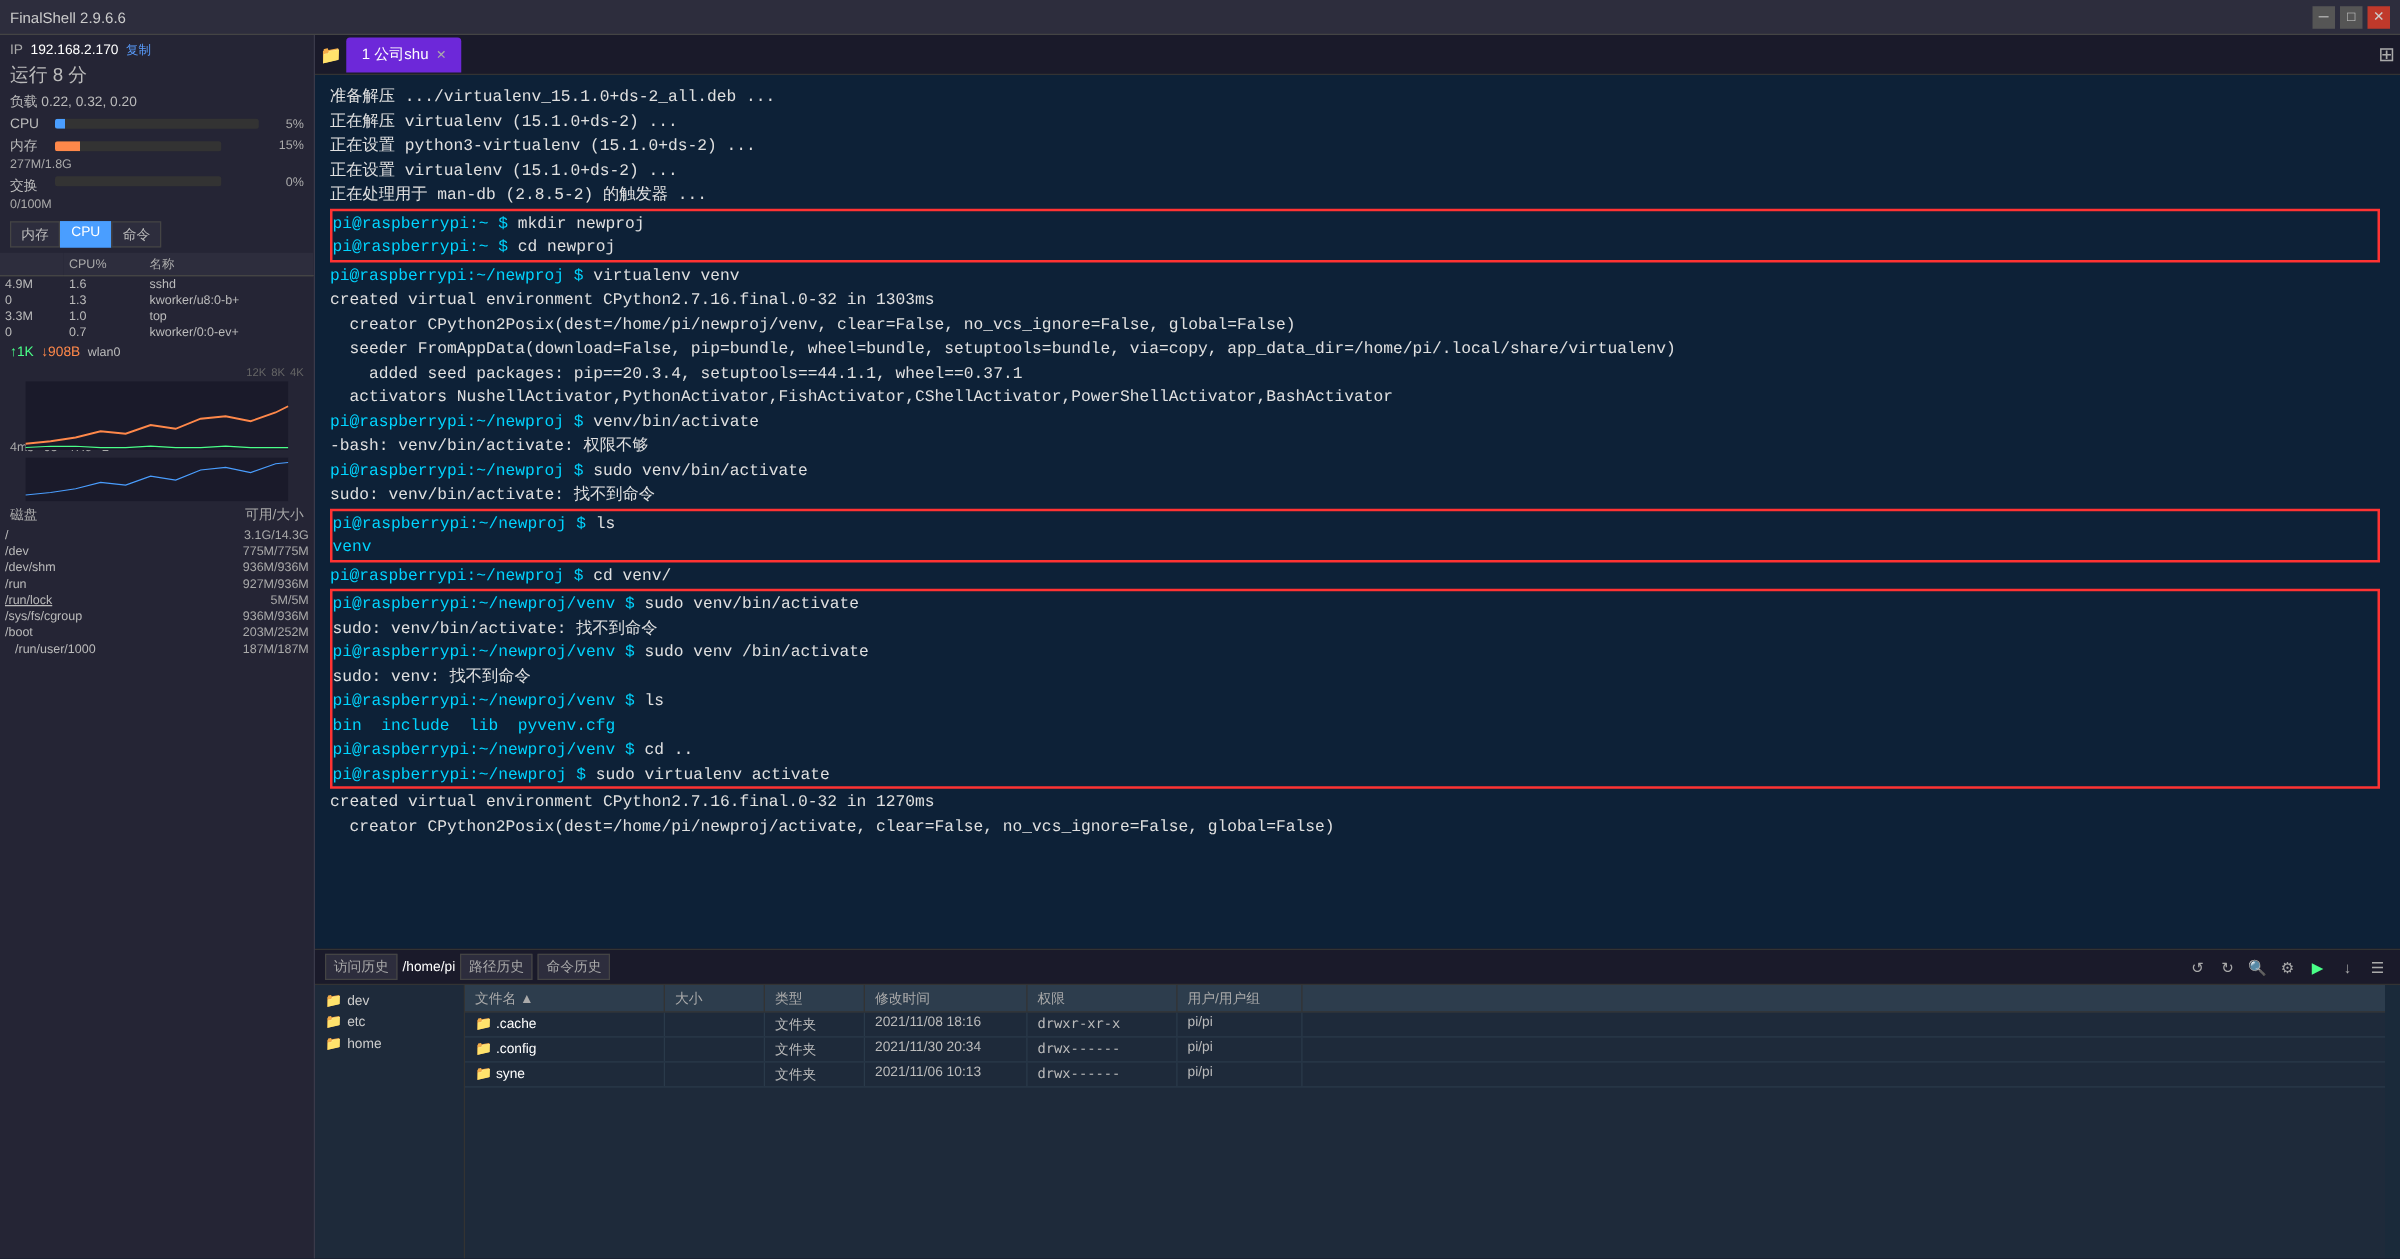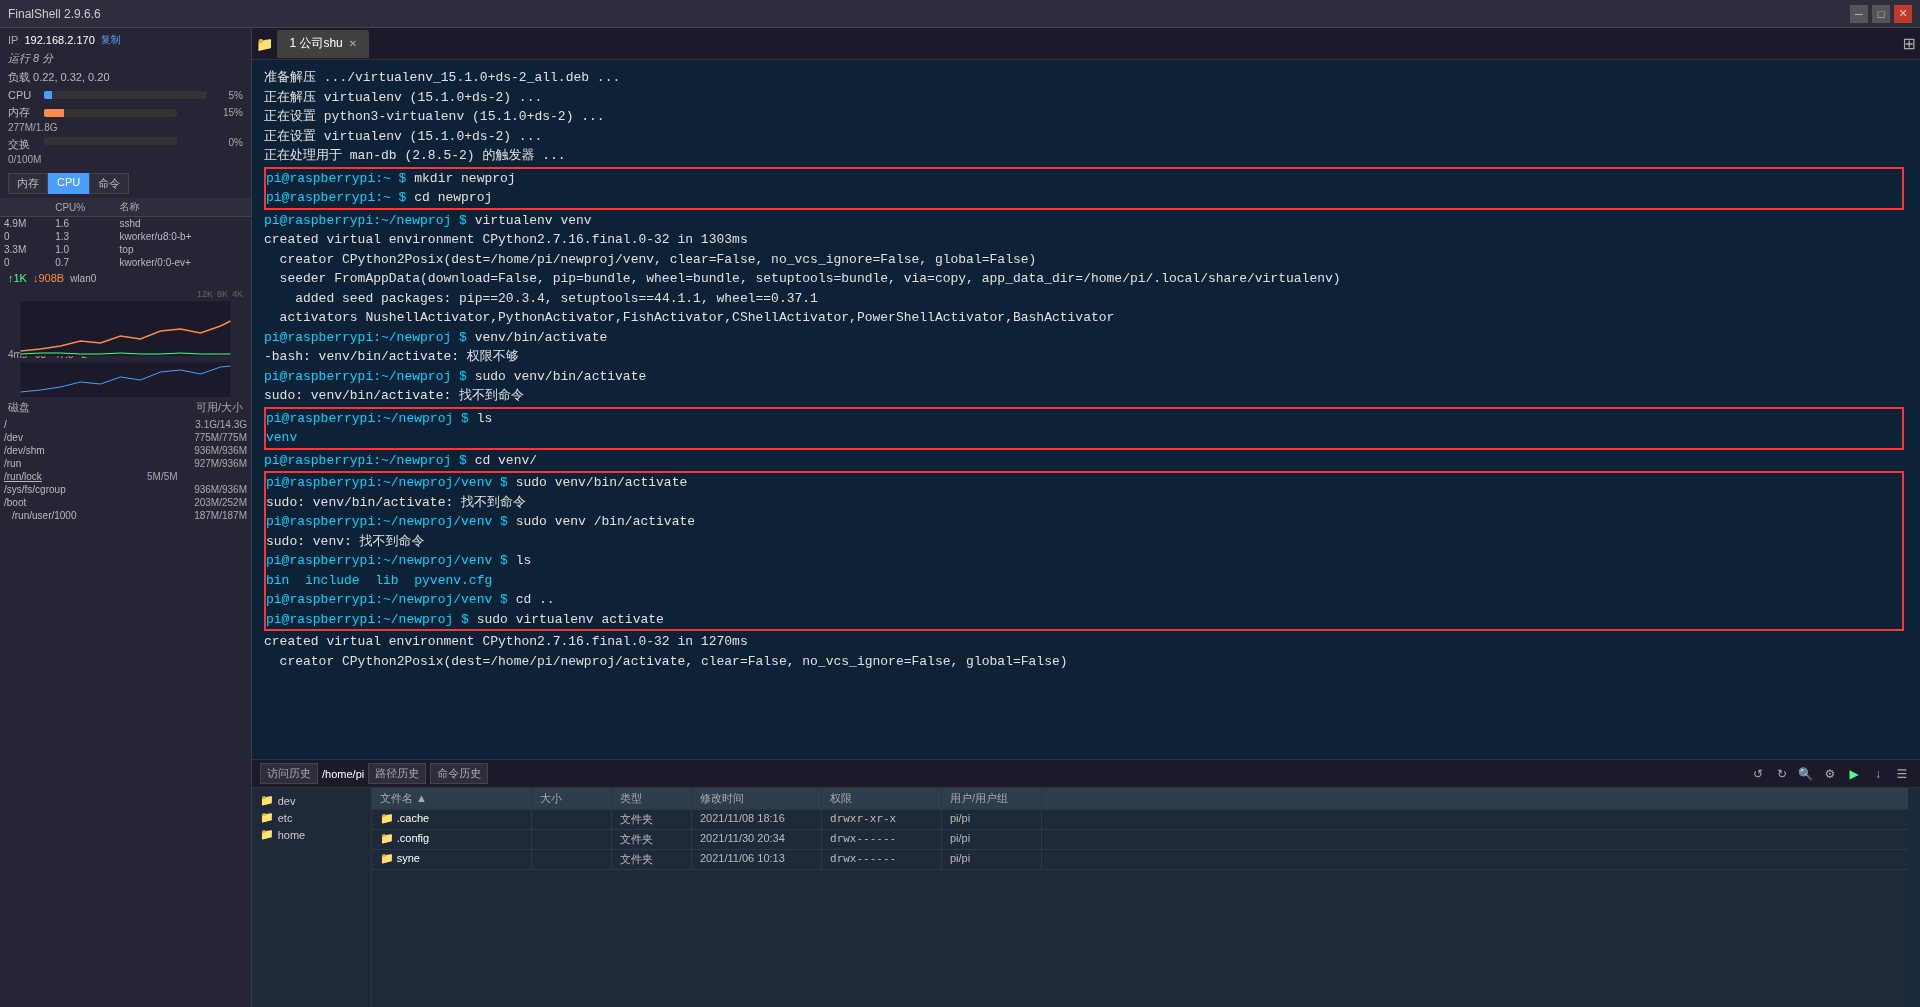--- a/index.html
+++ b/index.html
@@ -28,21 +28,21 @@
       width: 252px;
       background: #252535;
       flex-shrink: 0;
       display: flex;
       flex-direction: column;
       border-right: 1px solid #3a3a4a;
       font-size: 11px;
       color: #bbb;
     }
     .sidebar-ip { padding: 5px 8px 2px; display: flex; gap: 6px; align-items: center; }
-    .sidebar-uptime { padding: 2px 8px; font-size: 11px; color: #bbb; font-style: italic; }
+    .sidebar-uptime { padding: 2px 8px; font-size: 15px; color: #bbb; }
     .sidebar-load { padding: 2px 8px; font-size: 11px; color: #bbb; }
     .sidebar-cpu-row { padding: 2px 8px; display: flex; align-items: center; gap: 6px; }
     .sidebar-cpu-label { font-size: 11px; color: #bbb; width: 30px; }
     .progress-bar-bg { height: 8px; background: #333; flex: 1; border-radius: 2px; overflow: hidden; }
     .progress-bar-fill { height: 100%; background: #4a9eff; }
     .progress-val { font-size: 10px; color: #aaa; width: 30px; text-align: right; }
     .sidebar-mem-row { padding: 2px 8px; display: flex; align-items: center; gap: 6px; }
     .sidebar-swap-row { padding: 2px 8px; display: flex; align-items: flex-start; gap: 6px; }
 
     
@@ -80,21 +80,21 @@
       align-items: center;
       padding: 0 4px;
       border-bottom: 1px solid #333;
       flex-shrink: 0;
     }
     .tab-folder-icon { margin-right: 4px; color: #ffa500; font-size: 14px; }
     .tab-item {
       display: flex;
       align-items: center;
       gap: 6px;
-      background: #404040;
+      background: #6d28d9;
       color: #fff;
       padding: 4px 12px;
       font-size: 12px;
       border-radius: 3px 3px 0 0;
       cursor: pointer;
       height: 28px;
     }
     .tab-close { color: #aaa; font-size: 10px; cursor: pointer; }
     .tab-grid-icon { margin-left: auto; color: #aaa; font-size: 16px; cursor: pointer; }
 
@@ -320,21 +320,21 @@
             <tr>
               <td style="color:#bbb;">/dev/shm</td>
               <td style="color:#aaa;text-align:right;">936M/936M</td>
             </tr>
             <tr>
               <td style="color:#bbb;">/run</td>
               <td style="color:#aaa;text-align:right;">927M/936M</td>
             </tr>
             <tr>
               <td style="color:#bbb;text-decoration:underline;">/run/lock</td>
-              <td style="color:#aaa;text-align:left;">5M/5M</td>
+              <td style="color:#aaa;text-align:right;">5M/5M</td>
             </tr>
             <tr>
               <td style="color:#bbb;">/sys/fs/cgroup</td>
               <td style="color:#aaa;text-align:right;">936M/936M</td>
             </tr>
             <tr>
               <td style="color:#bbb;">/boot</td>
               <td style="color:#aaa;text-align:right;">203M/252M</td>
             </tr>
             <tr>

